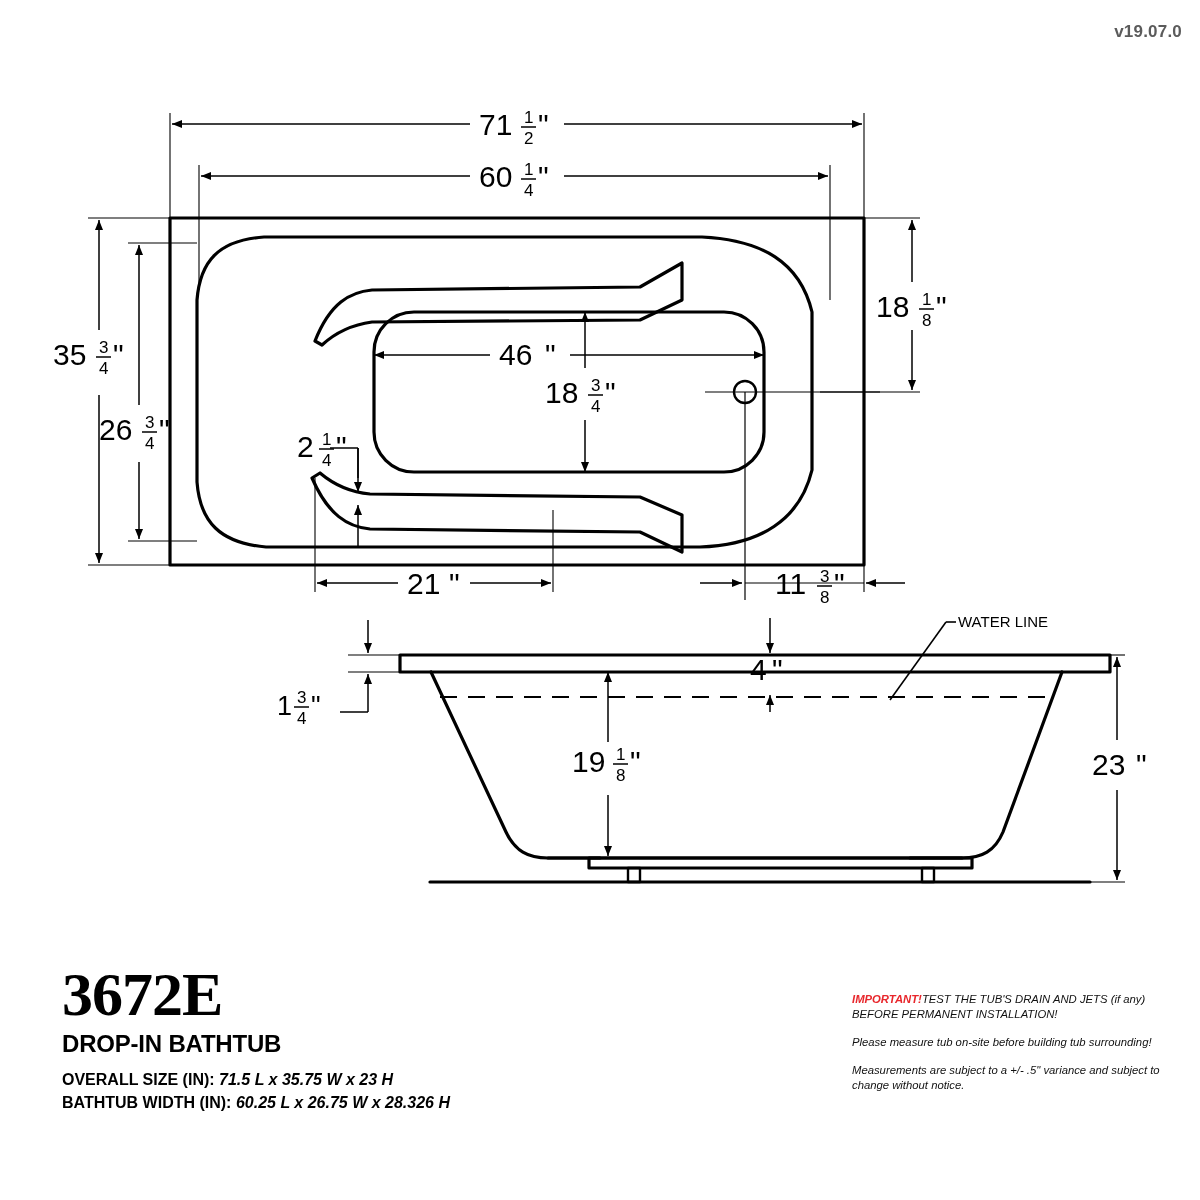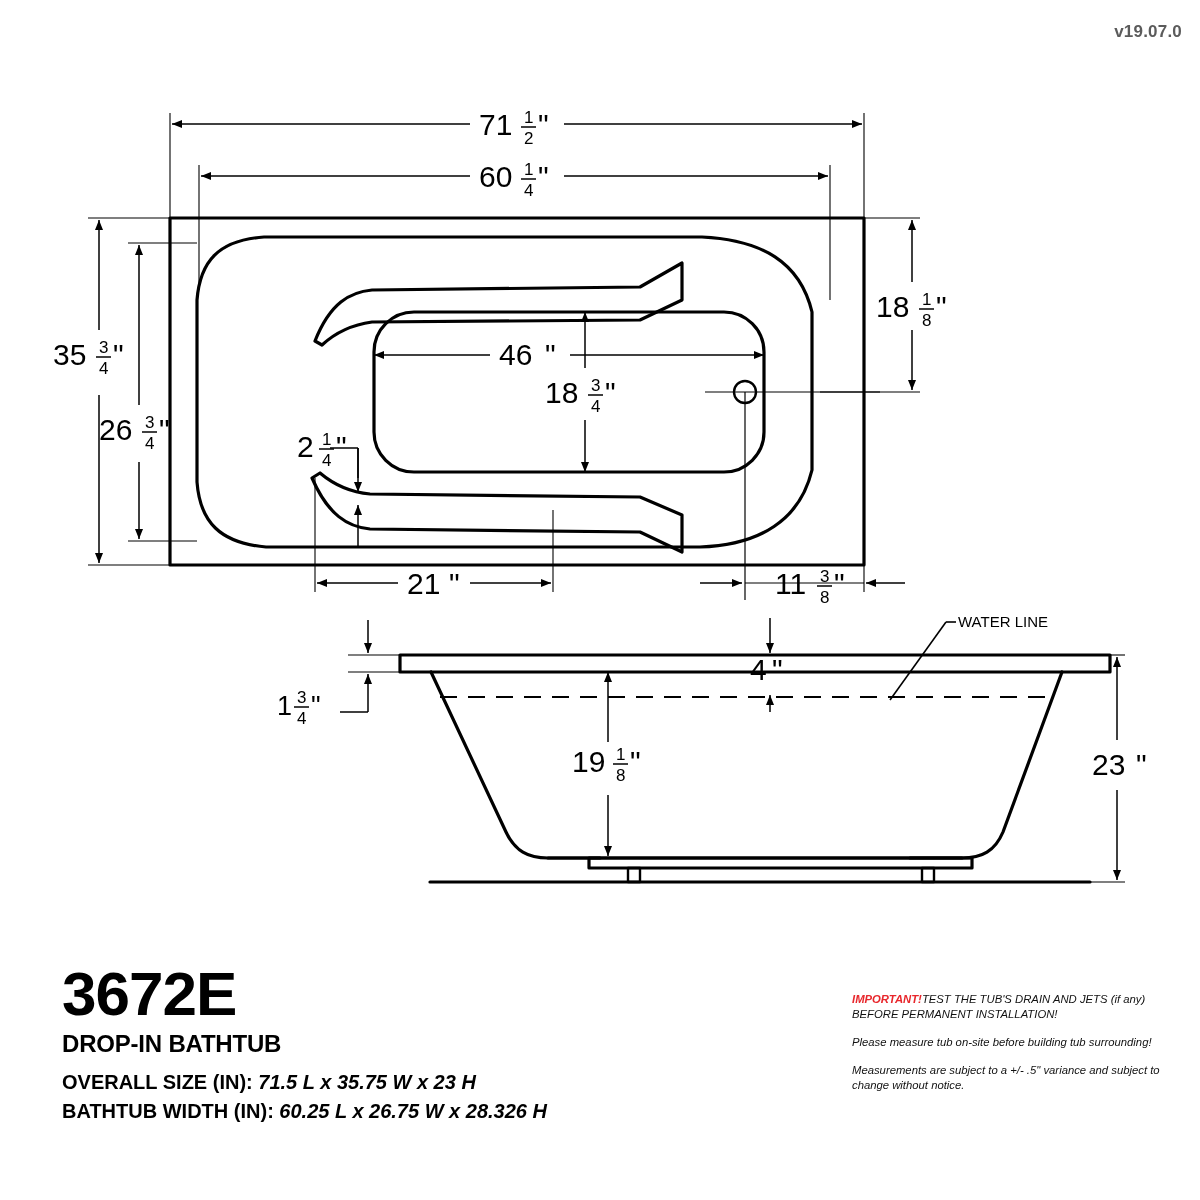--- a/index.html
+++ b/index.html
@@ -72,30 +72,31 @@
     left: 62px;
     top: 963px;
     width: 640px;
   }
   .model {
     font-size: 62px;
     font-weight: bold;
     letter-spacing: -1px;
     line-height: 1.0;
     margin: 0 0 6px 0;
+    font-family: Liberation Serif, serif;
   }
   .product-type {
     font-size: 24px;
     font-weight: bold;
     letter-spacing: -0.2px;
     line-height: 1.05;
     margin: 0 0 12px 0;
   }
   .size-line {
-    font-size: 20px;
+    font-size: 16px;
     font-weight: bold;
     line-height: 1.45;
     margin: 0;
     white-space: nowrap;
   }
   .size-line .it { font-style: italic; font-weight: bold; }
   .notes-block {
     position: absolute;
     left: 852px;
     top: 992px;

